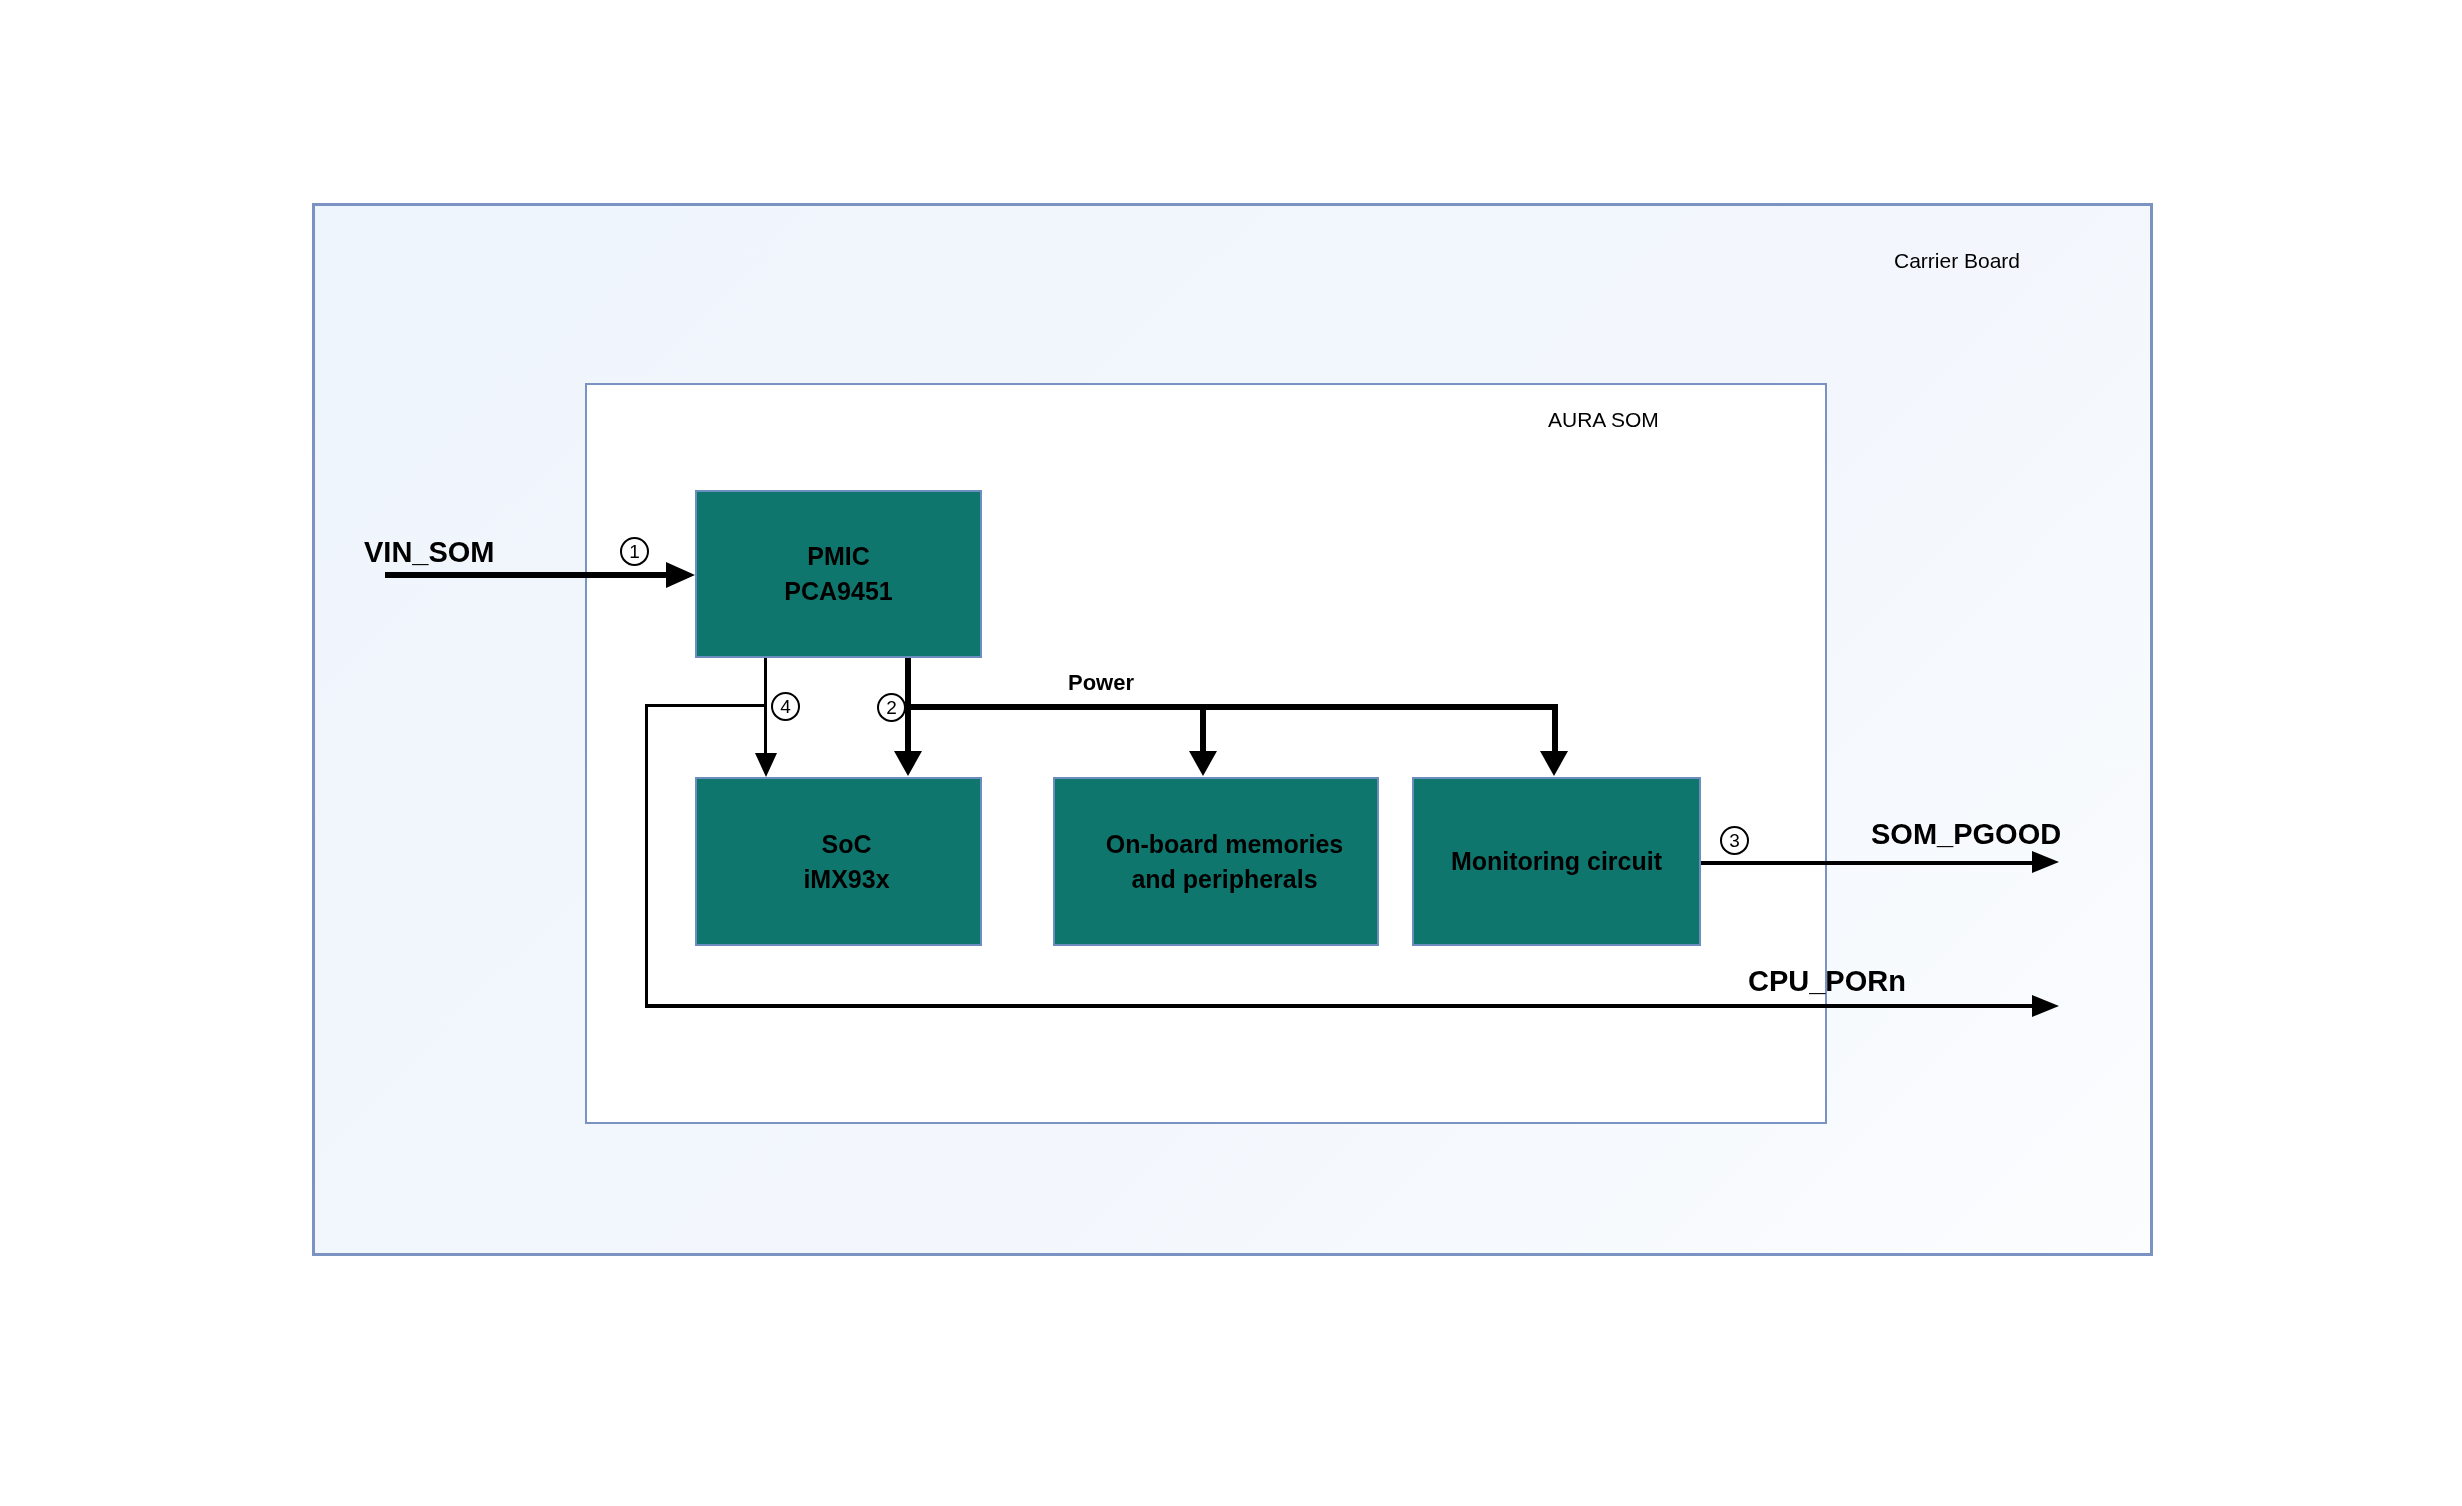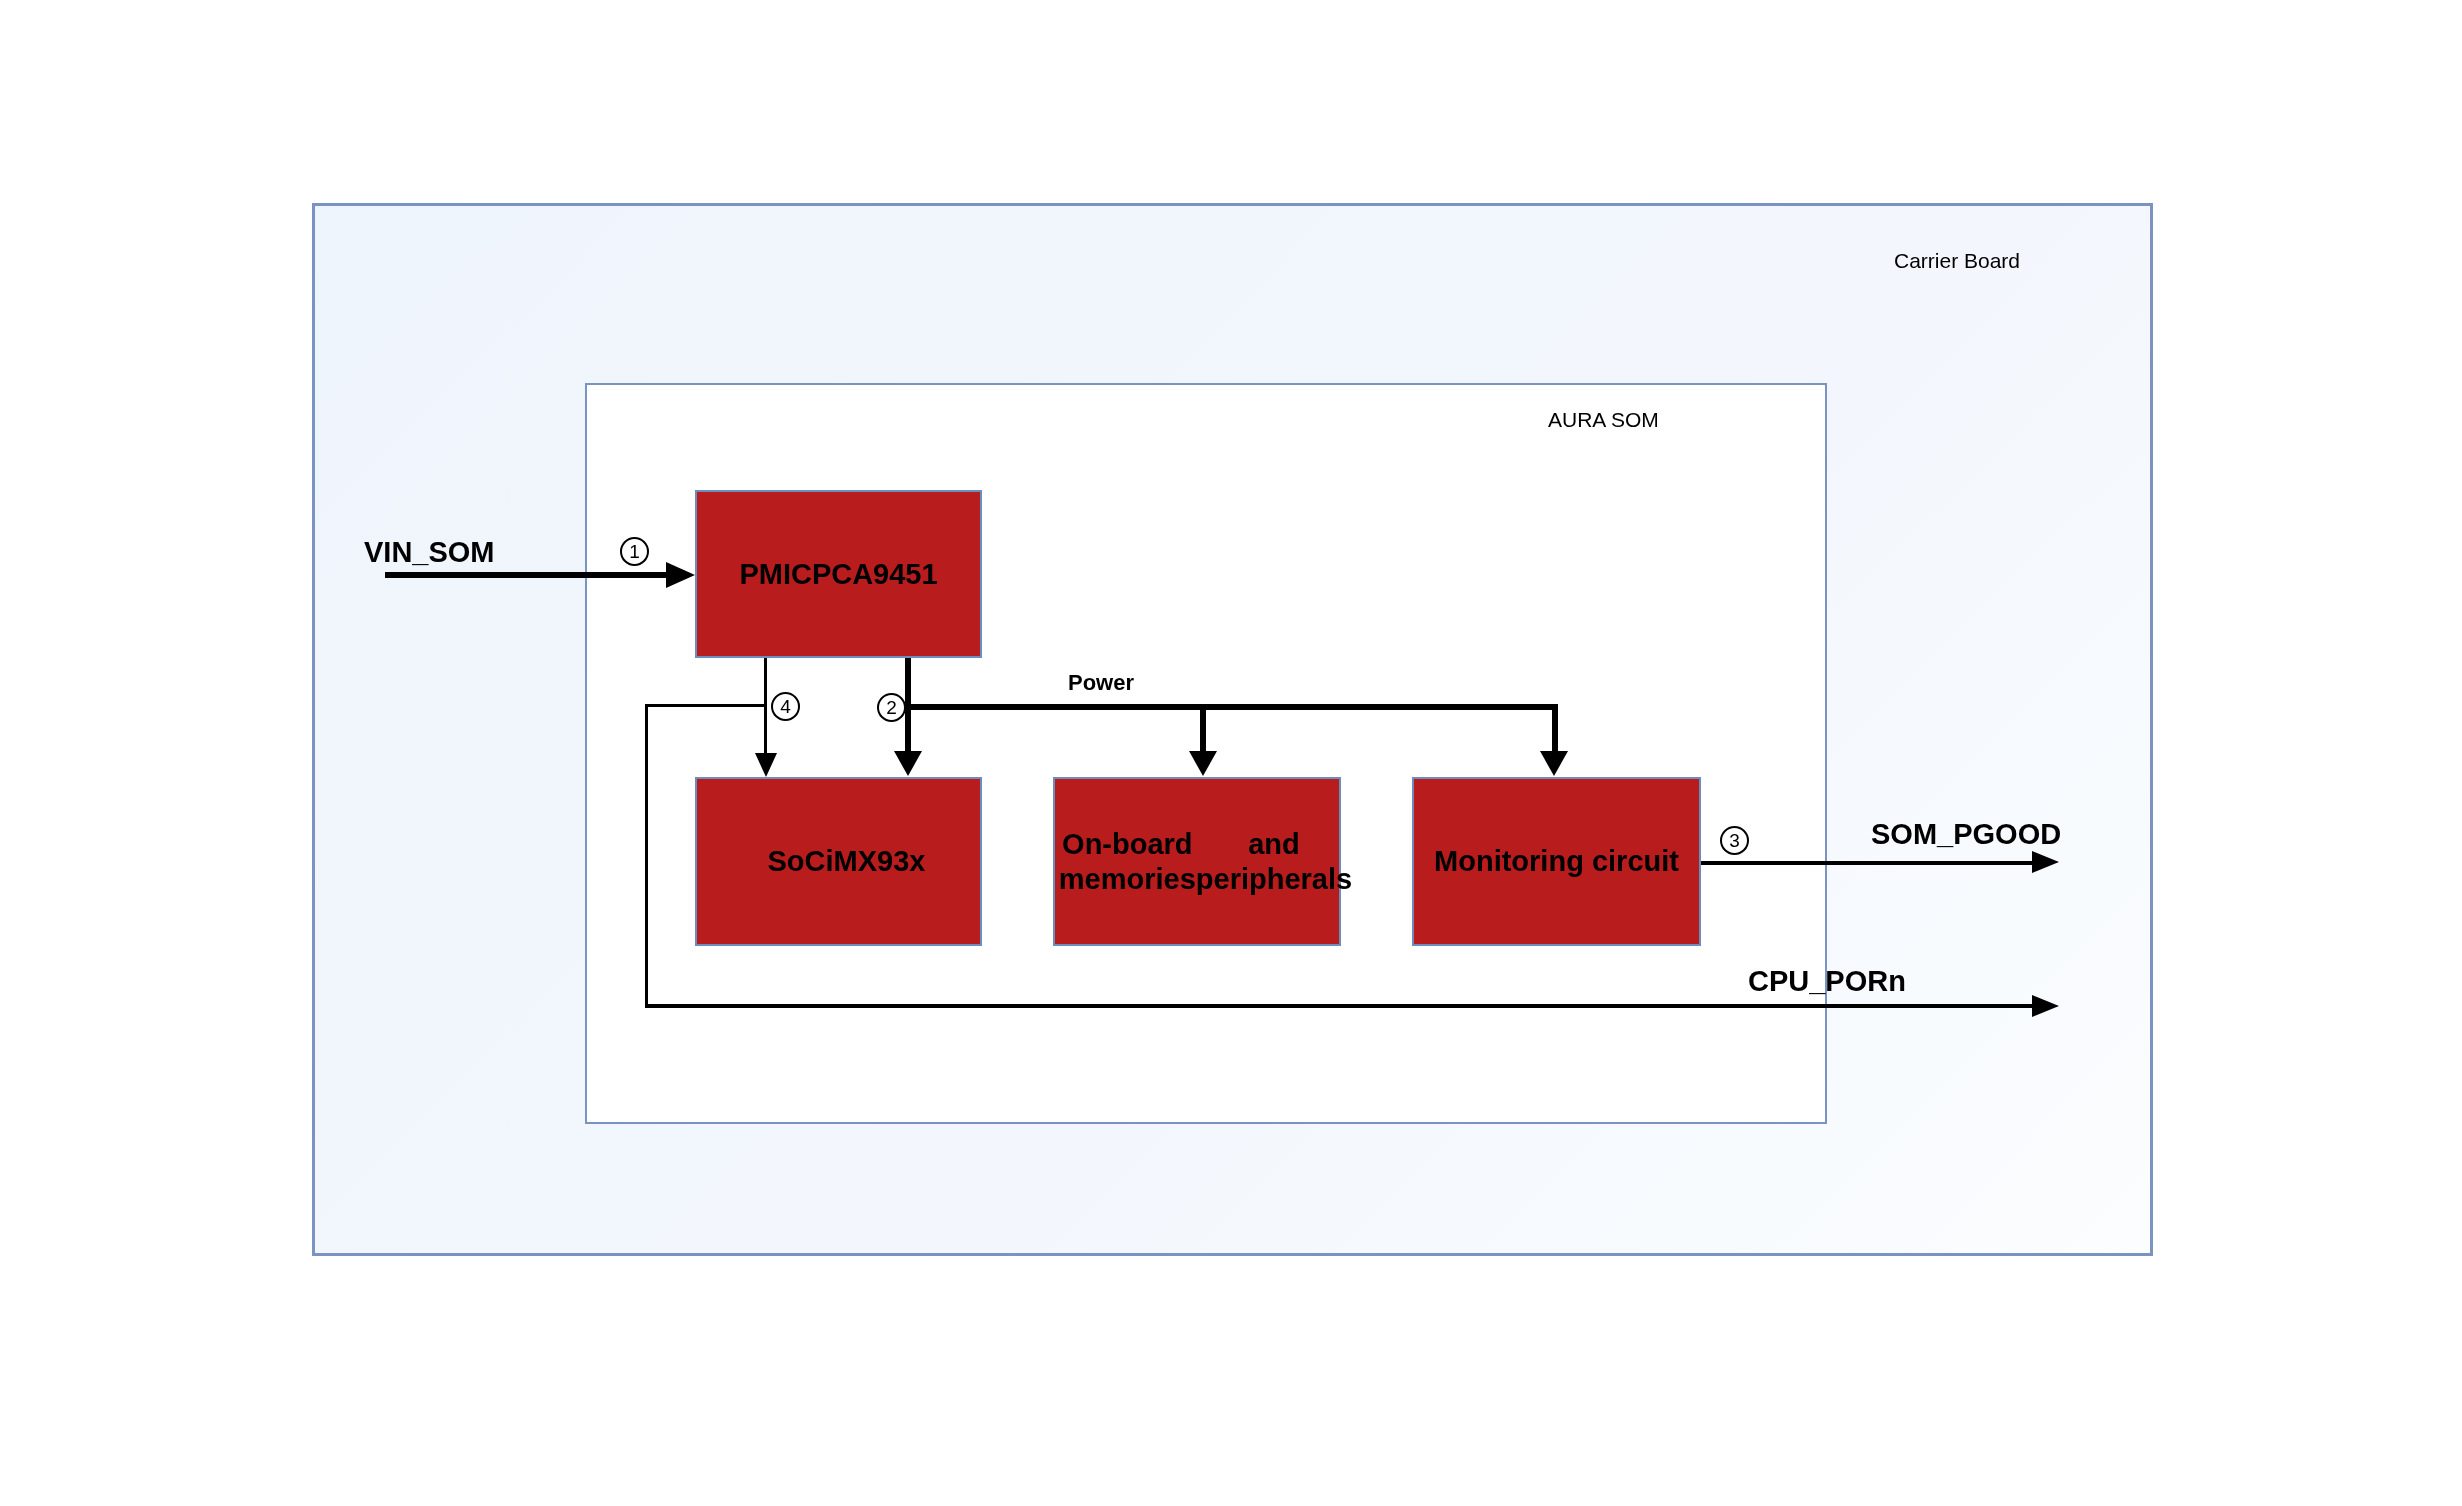--- a/index.html
+++ b/index.html
@@ -21,27 +21,27 @@
     left:585px;top:383px;width:1242px;height:741px;
     border:2.4px solid #7a93c3;
     background:#ffffff;
   }
   .frame-label{
     position:absolute;
     font-size:21px;font-weight:normal;white-space:nowrap;text-align:right;
   }
   .block{
     position:absolute;box-sizing:border-box;
-    background:#b91c1c;border:2.4px solid #6c8ebf;
-    display:flex;flex-direction:row;align-items:center;justify-content:center;
-    font-size:29px;font-weight:bold;line-height:35px;text-align:center;
+    background:#0f766e;border:2.4px solid #6c8ebf;
+    display:flex;flex-direction:column;align-items:center;justify-content:center;
+    font-size:25px;font-weight:bold;line-height:35px;text-align:center;
   }
   #block-pmic{left:695px;top:490px;width:287px;height:168px;}
   #block-soc{left:695px;top:777px;width:287px;height:169px;padding-left:16px;}
-  #block-mem{left:1053px;top:777px;width:288px;height:169px;padding-left:17px;}
+  #block-mem{left:1053px;top:777px;width:326px;height:169px;padding-left:17px;}
   #block-mon{left:1412px;top:777px;width:289px;height:169px;}
   .lh,.lv{position:absolute;background:#000000;}
   .arr{position:absolute;width:0;height:0;border-style:solid;border-color:transparent;}
   .marker{
     position:absolute;width:29px;height:29px;box-sizing:border-box;
     border:2.4px solid #000;border-radius:50%;background:#ffffff;
     display:flex;align-items:center;justify-content:center;
     font-size:19px;font-weight:normal;
   }
   .sig-label{

